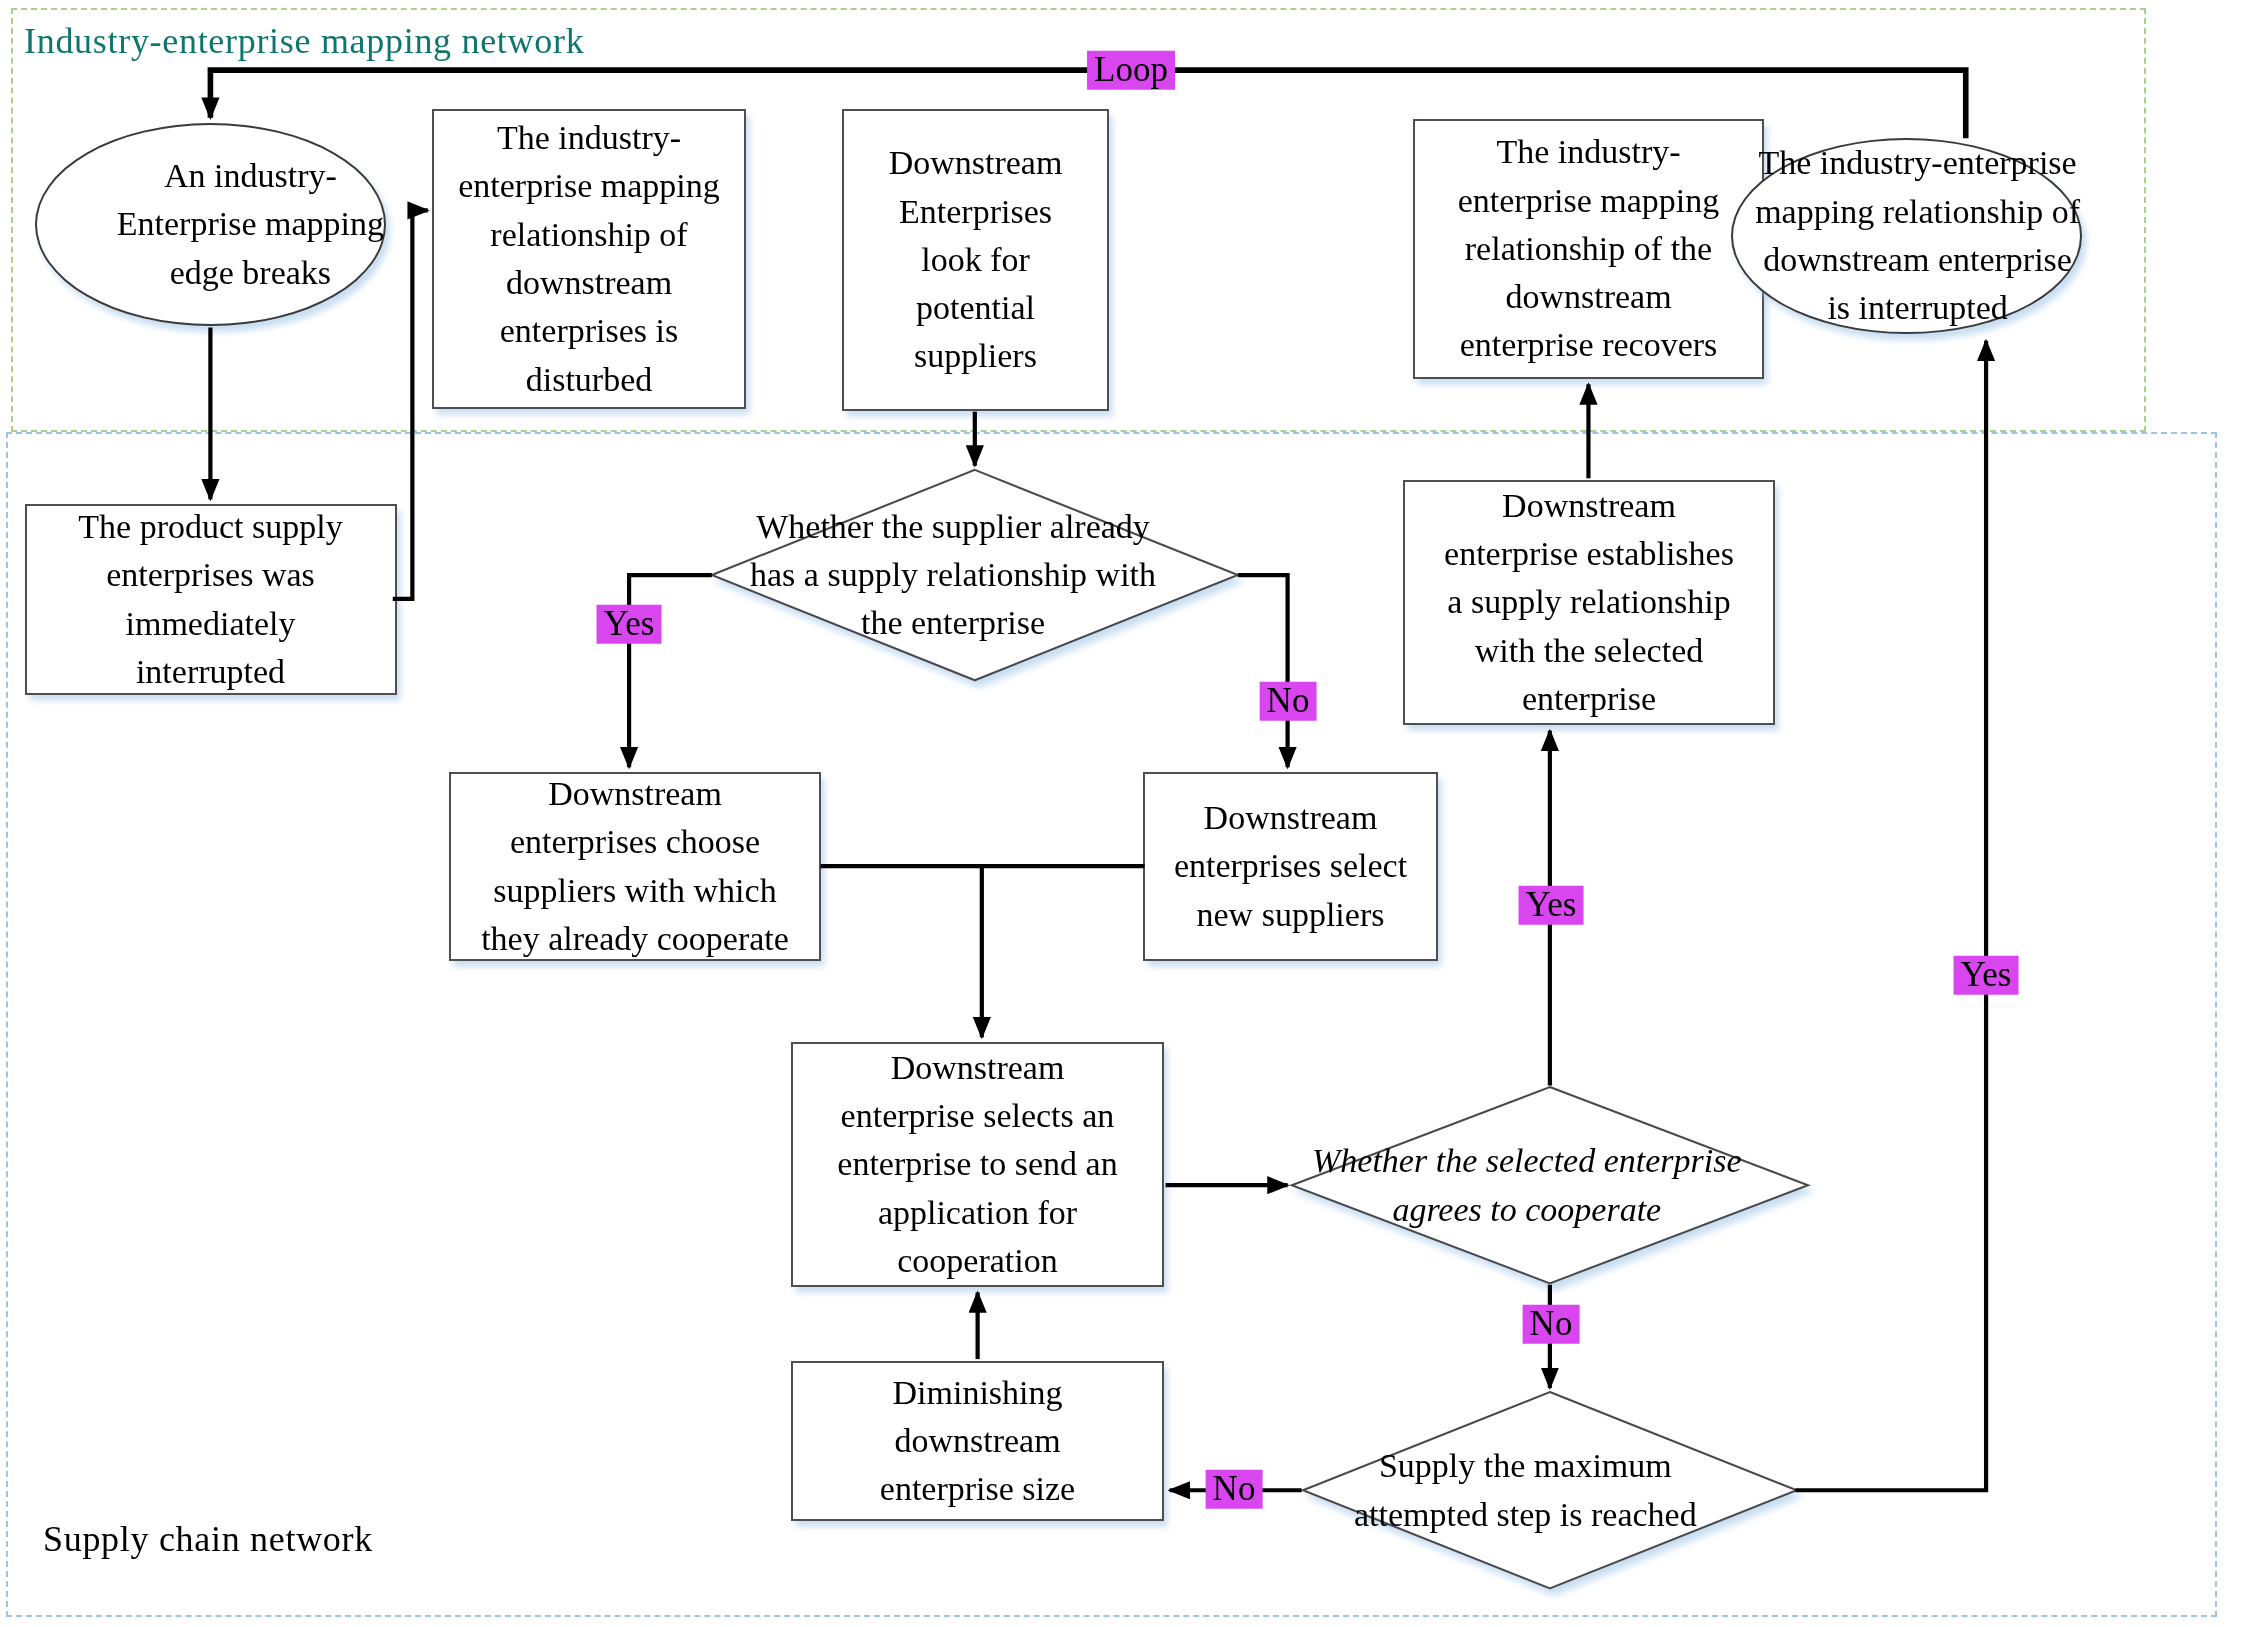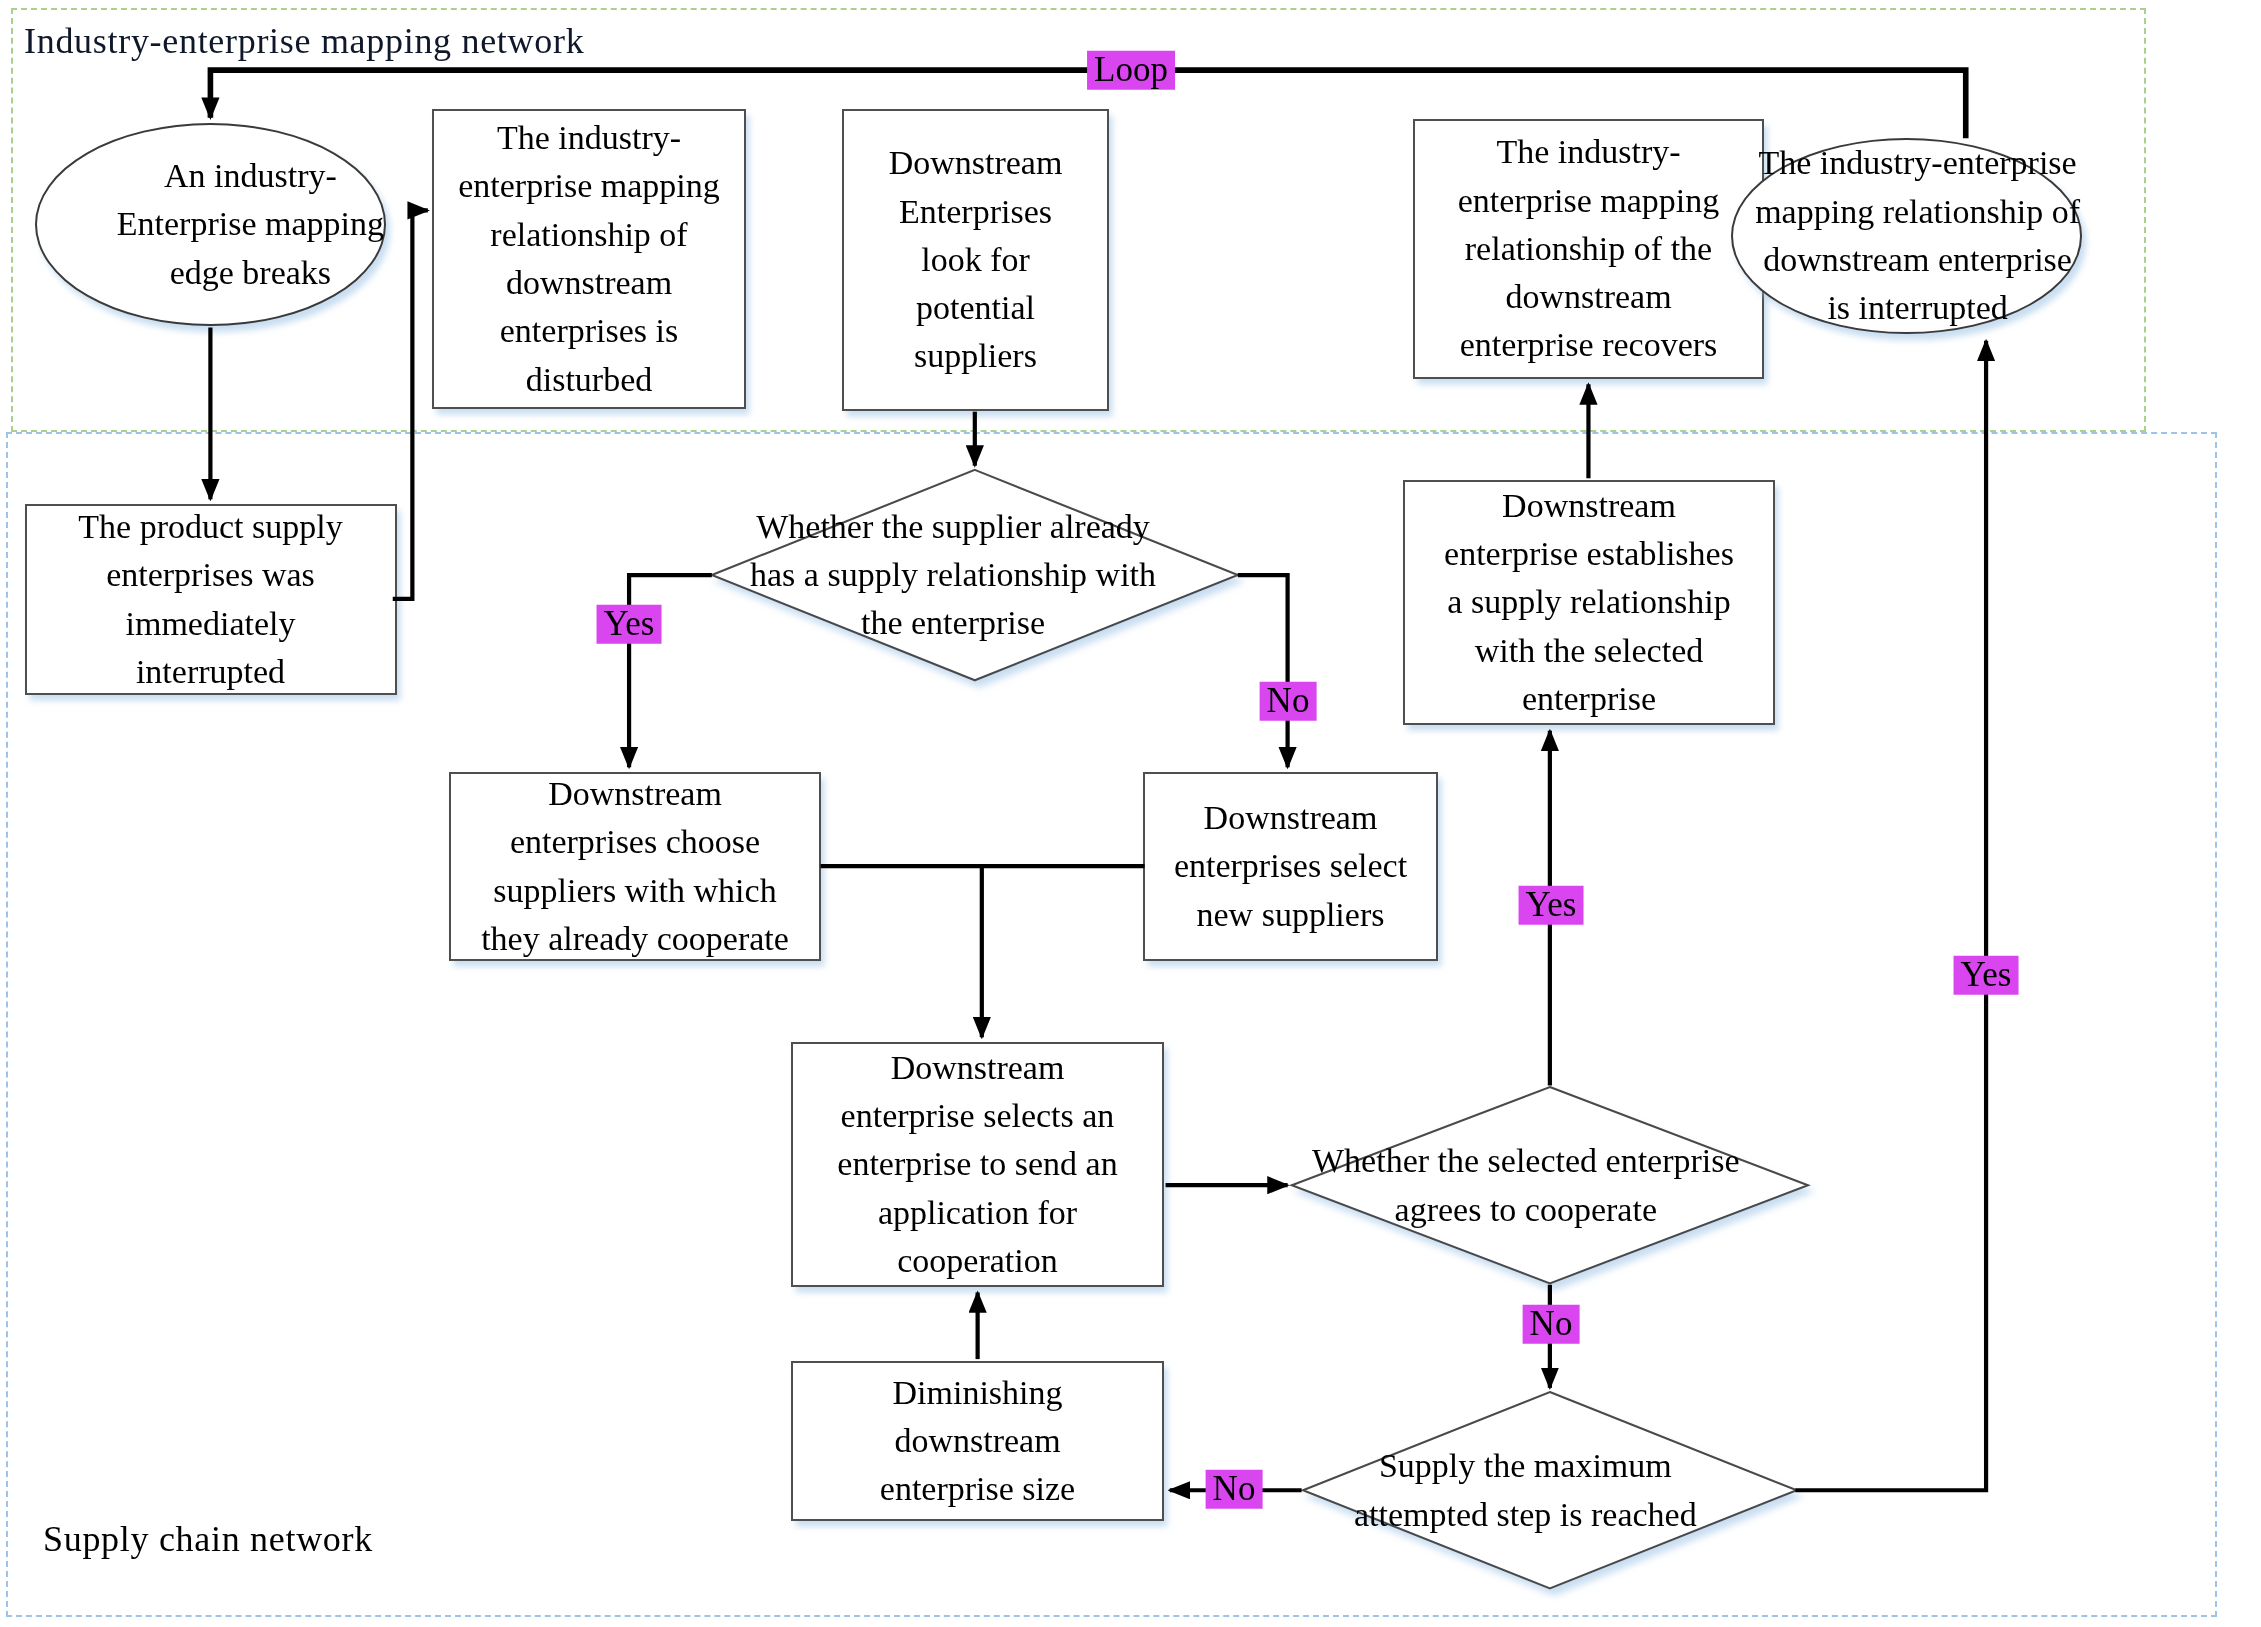--- a/index.html
+++ b/index.html
@@ -3,21 +3,21 @@
 <meta charset="utf-8">
 <style>
   html,body{margin:0;padding:0;background:#ffffff;}
   body{width:2261px;height:1627px;position:relative;font-family:"Liberation Serif","DejaVu Serif",serif;color:#000;}
 
   
   .region{position:absolute;box-sizing:border-box;background:transparent;}
   .region.industry{left:11.2px;top:8.4px;width:2135px;height:424px;border:2.1px dashed #a9d18e;}
   .region.supply{left:5.6px;top:432px;width:2211px;height:1185px;border:2.1px dashed #9dc3e6;}
   .region-title{position:absolute;font-size:36px;letter-spacing:0.7px;white-space:nowrap;}
-  .region-title.industry{left:24px;top:19.6px;color:#0f172a;}
+  .region-title.industry{left:24px;top:19.6px;color:#0f766e;}
   .region-title.supply{left:43px;top:1518px;color:#000000;}
 
   
   .node{position:absolute;box-sizing:border-box;display:flex;align-items:center;justify-content:center;
         text-align:center;background:#ffffff;z-index:1;
         box-shadow:4.2px 6.3px 6.3px rgba(157,195,230,0.55);}
   .node.box{border:2.1px solid #4f4f4f;}
   .node.ellipse{border:2.1px solid #3a3a3a;border-radius:50%;justify-content:flex-end;}
   .node-label{font-size:34px;line-height:1.42;white-space:pre-line;}
 
@@ -152,21 +152,21 @@
   <span class="node-label">Diminishing
 downstream
 enterprise size</span>
 </div>
 
 <div class="dtext" style="left:750px;top:471px;width:449px;height:208px;">
   <span class="node-label">Whether the supplier already
 has a supply relationship with
 the enterprise</span>
 </div>
-<div class="dtext" style="left:1312px;top:1093px;width:477px;height:185px;">
+<div class="dtext" style="left:1312px;top:1093px;width:477px;height:185px;font-style:italic;">
   <span class="node-label">Whether the selected enterprise
 agrees to cooperate</span>
 </div>
 <div class="dtext" style="left:1354px;top:1398px;width:393px;height:185px;">
   <span class="node-label">Supply the maximum
 attempted step is reached</span>
 </div>
 
 <div class="edge-label" style="left:1131px;top:70px;">Loop</div>
 <div class="edge-label" style="left:629px;top:624px;">Yes</div>

